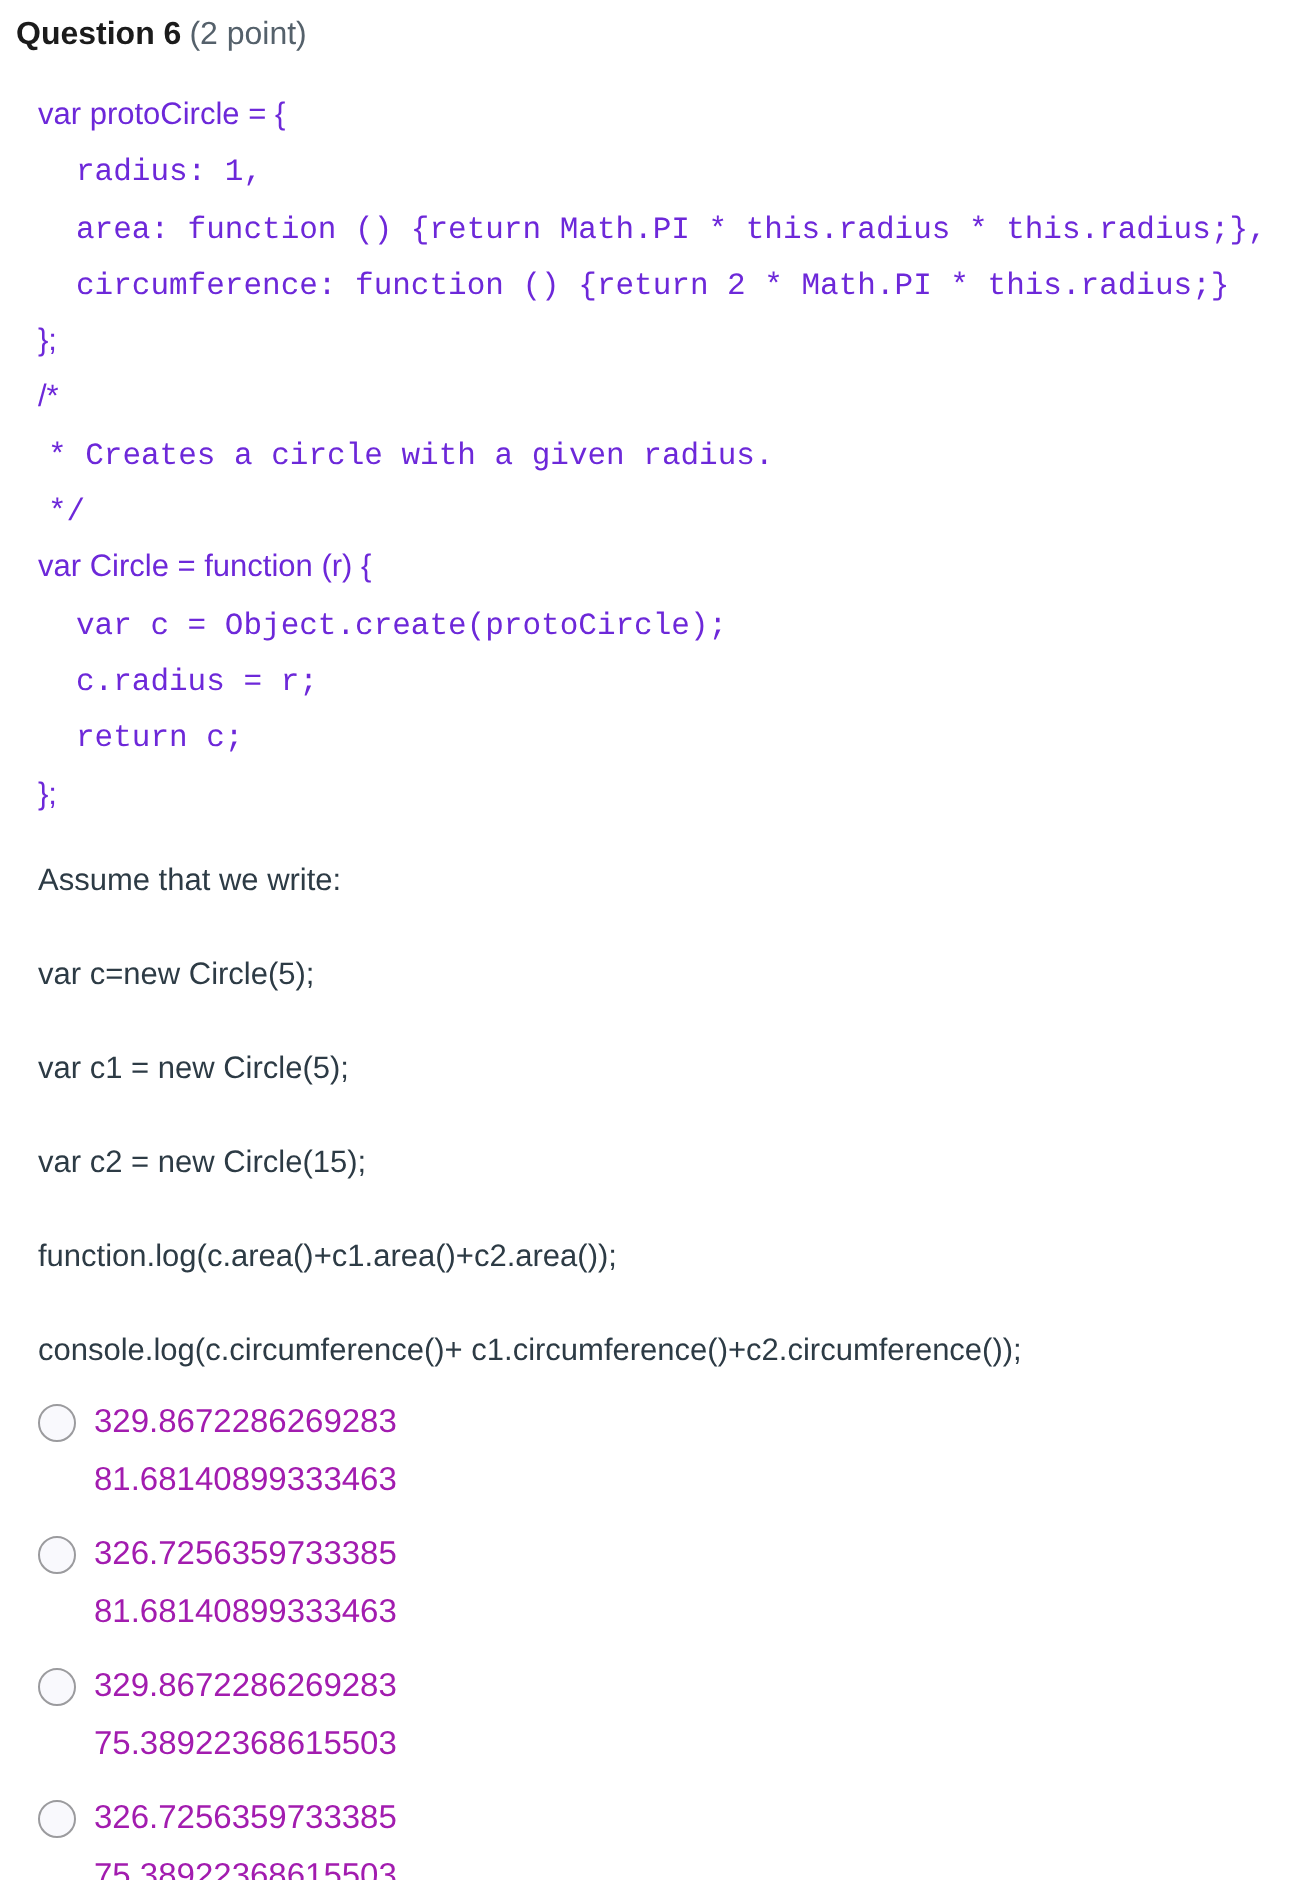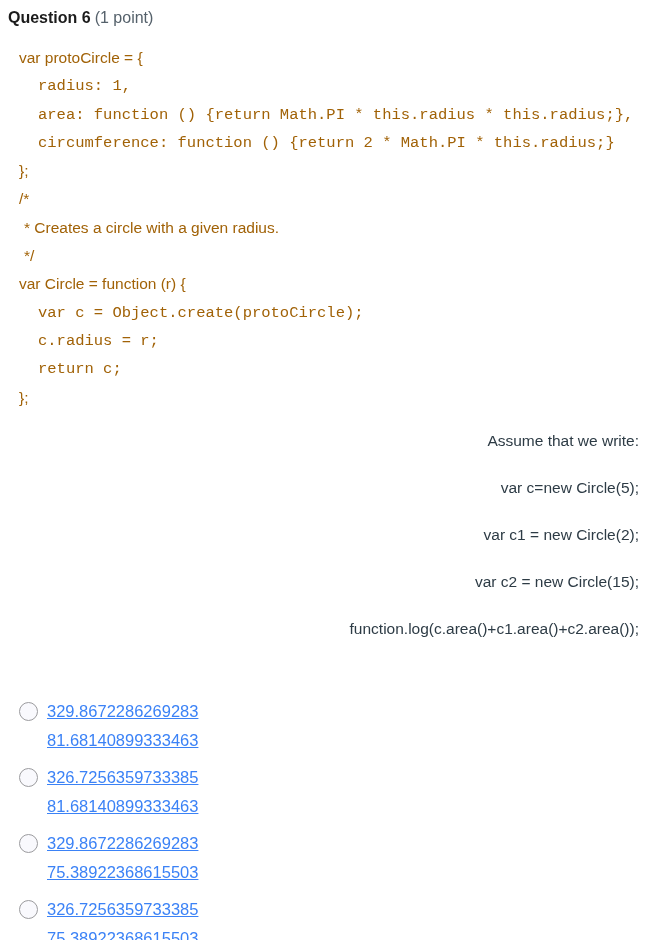--- a/index.html
+++ b/index.html
@@ -52,38 +52,37 @@
     width: 620px;
   }
 
   
   .code-block {
     margin: 0;
     padding: 0;
     font-family: "Liberation Sans", sans-serif;
     font-size: 15.5px;
     line-height: 28.3px;
-    color: #a16207;
+    color: #6d28d9;
     white-space: pre;
   }
   .code-line {
     white-space: pre;
     height: 28.3px;
   }
   .indent-1 { padding-left: 19px; font-family: Liberation Mono, monospace; }
-  .indent-cmt { padding-left: 5px; }
+  .indent-cmt { padding-left: 5px; font-family: Liberation Mono, monospace; }
 
   
   .prose {
     margin: 0;
     font-size: 15.5px;
     line-height: 21px;
     color: #2d3b45;
     white-space: nowrap;
-    text-align: right;
   }
   .prose.gap-lead   { margin-top: 18px; }
   .prose.gap        { margin-top: 26px; }
 
   
   .answers {
     position: absolute;
     left: 19px;
     top: 697px;
     width: 620px;
@@ -102,43 +101,43 @@
     border-radius: 50%;
     background: #f9f9fd;
     box-sizing: border-box;
     margin-top: 5px;
     margin-right: 9px;
     cursor: pointer;
   }
   .answer-text {
     font-size: 16.5px;
     line-height: 28.5px;
-    color: #3b82f6;
+    color: #a21caf;
     white-space: pre-line;
-    text-decoration: underline;
   }
 </style>
 </head>
 <body>
 
 <div class="question-page">
 
   <div class="question-header">
-    <span class="q-title">Question 6</span><span class="q-points">(1 point)</span>
+    <span class="q-title">Question 6</span><span class="q-points">(2 point)</span>
   </div>
 
   <div class="question-body">
 
     <div class="code-block" id="code-block"><div class="code-line">var protoCircle = {</div><div class="code-line indent-1">radius: 1,</div><div class="code-line indent-1">area: function () {return Math.PI * this.radius * this.radius;},</div><div class="code-line indent-1">circumference: function () {return 2 * Math.PI * this.radius;}</div><div class="code-line">};</div><div class="code-line">/*</div><div class="code-line indent-cmt">* Creates a circle with a given radius.</div><div class="code-line indent-cmt">*/</div><div class="code-line">var Circle = function (r) {</div><div class="code-line indent-1">var c = Object.create(protoCircle);</div><div class="code-line indent-1">c.radius = r;</div><div class="code-line indent-1">return c;</div><div class="code-line">};</div></div>
 
     <p class="prose gap-lead">Assume that we write:</p>
     <p class="prose gap">var c=new Circle(5);</p>
-    <p class="prose gap">var c1 = new Circle(2);</p>
+    <p class="prose gap">var c1 = new Circle(5);</p>
     <p class="prose gap">var c2 = new Circle(15);</p>
     <p class="prose gap">function.log(c.area()+c1.area()+c2.area());</p>
+    <p class="prose gap">console.log(c.circumference()+ c1.circumference()+c2.circumference());</p>
 
   </div>
 
   <div class="answers" id="answers">
       <div class="answer-row">
         <span class="radio"></span>
         <span class="answer-text">329.8672286269283
 81.68140899333463</span>
       </div>
       <div class="answer-row">

